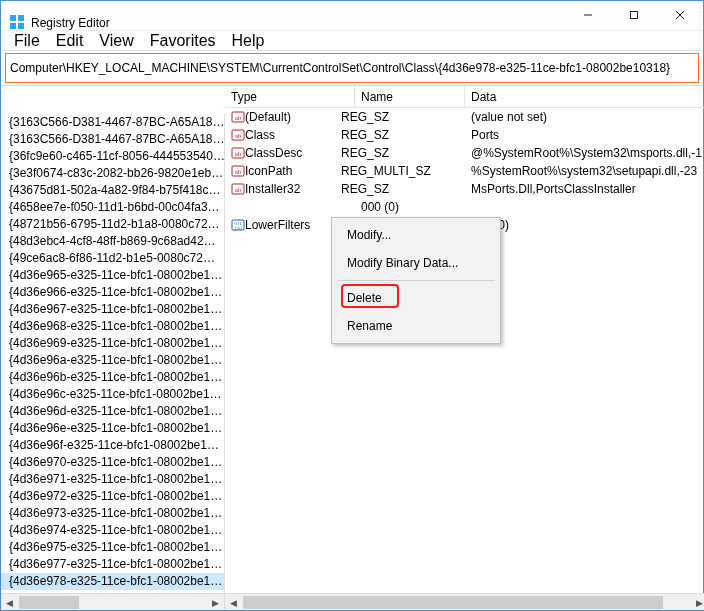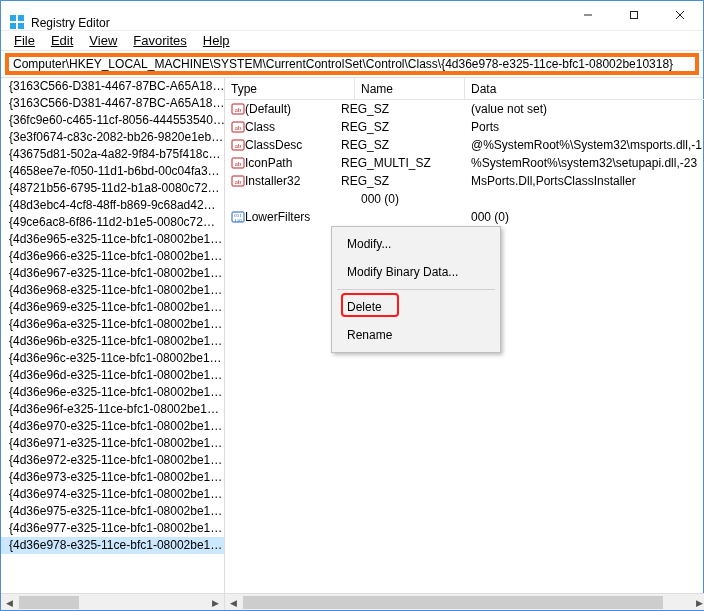--- a/index.html
+++ b/index.html
@@ -52,46 +52,46 @@
   .menubar {
     height: 20px;
     display: flex;
     align-items: center;
     padding: 0 6px;
     gap: 2px;
     border-bottom: 1px solid #e4e4e4;
   }
   .menubar .mi {
     padding: 1px 7px;
-    font-size: 13px;
-    text-decoration: underline;
+    font-size: 16px;
   }
   .addressbar {
-    height: 22px;
-    border: 4px solid #f97316;
+    height: 30px;
+    border: 1px solid #f97316;
     margin: 2px 4px;
     display: flex;
     align-items: center;
     padding: 0 4px;
     font-size: 12px;
     overflow: hidden;
     white-space: nowrap;
   }
   .content {
     flex: 1;
     display: flex;
     min-height: 0;
     border-top: 1px solid #ddd;
   }
   .treewrap {
     width: 224px;
     border-right: 1px solid #ddd;
     display: flex;
     flex-direction: column;
     min-height: 0;
+    margin-top: 28px;
   }
   .tree {
     flex: 1;
     overflow: hidden;
     font-size: 12px;
     line-height: 17px;
     padding: 0;
     white-space: nowrap;
   }
   .tree .node {
@@ -173,21 +173,21 @@
     padding: 0 2px;
   }
   .val-icon {
     width: 14px; height: 14px;
     display: inline-flex;
     flex: none;
   }
   .ctxmenu {
     position: absolute;
     left: 106px;
-    top: 126px;
+    top: 109px;
     width: 170px;
     background: #f2f2f2;
     border: 1px solid #bfbfbf;
     box-shadow: 2px 2px 4px rgba(0,0,0,.25);
     padding: 3px;
     z-index: 10;
   }
   .ctxmenu .mitem {
     padding: 5px 12px;
     font-size: 12px;

